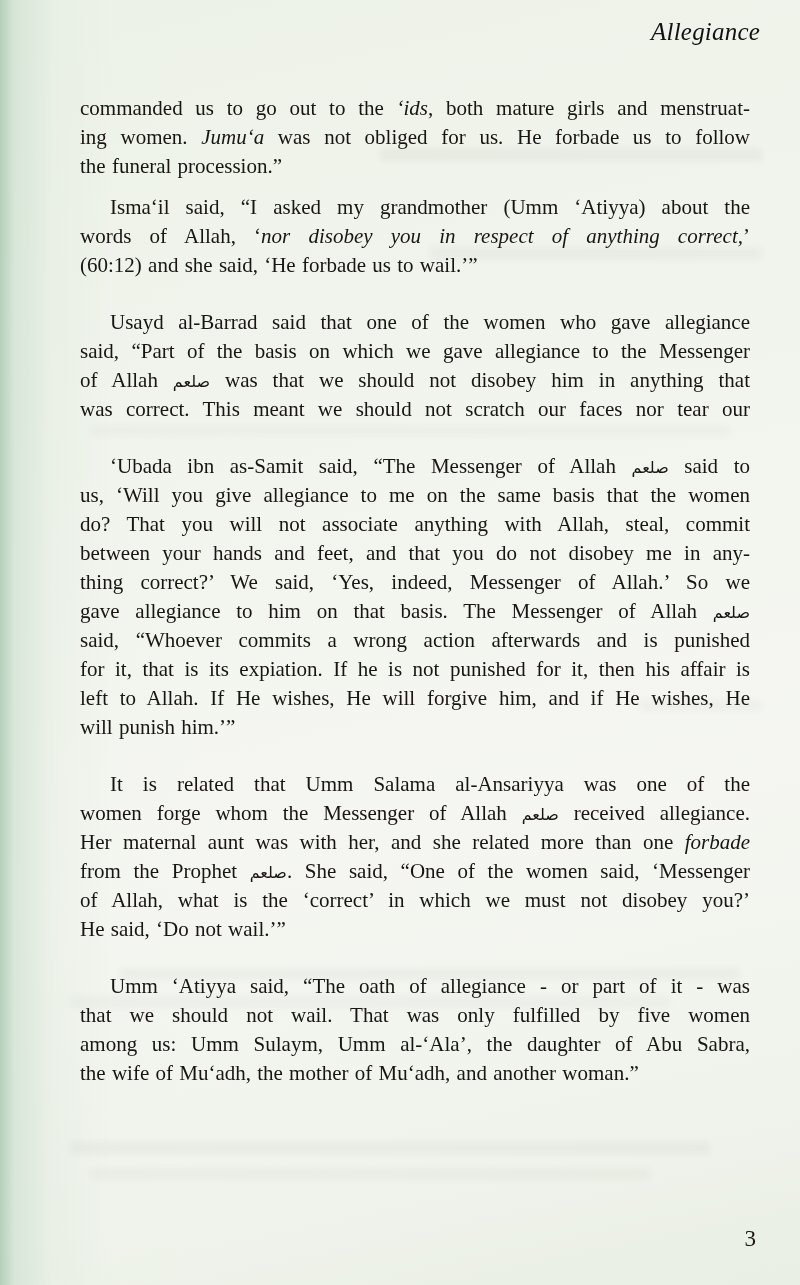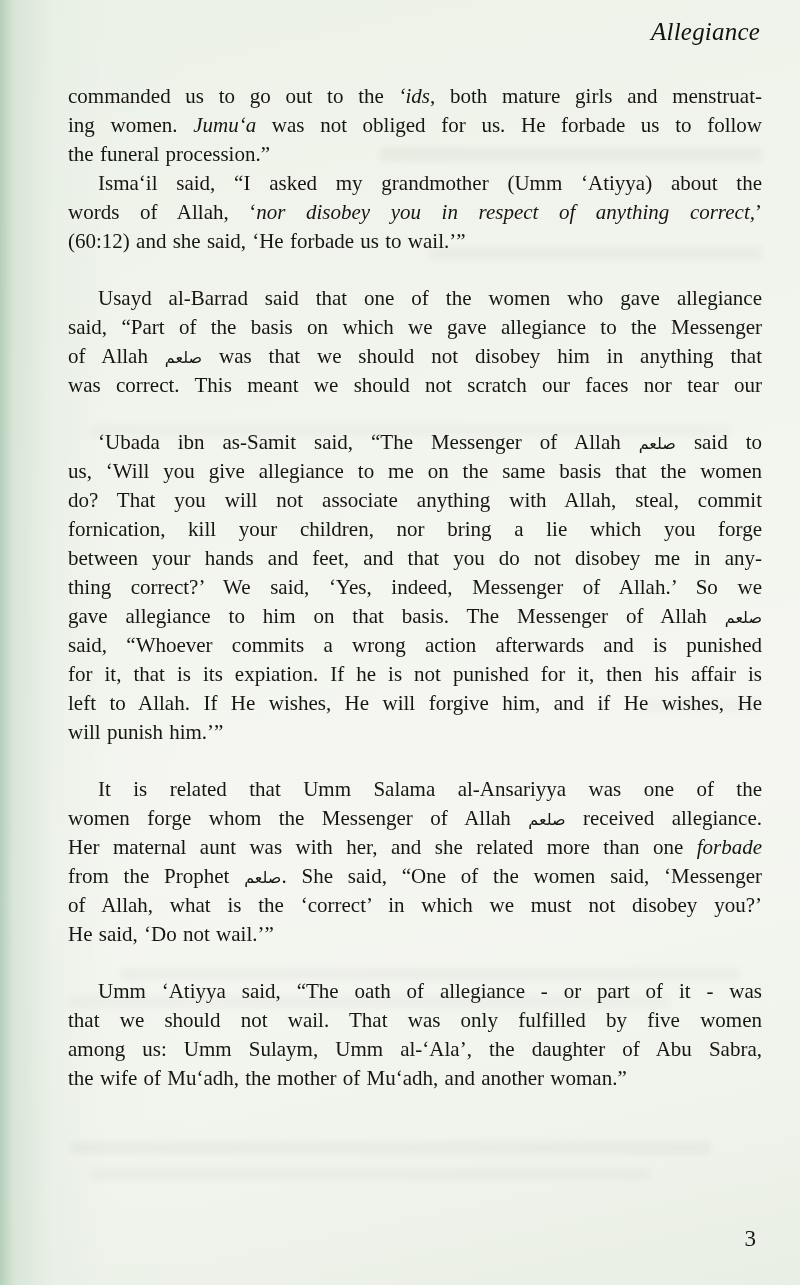--- a/index.html
+++ b/index.html
@@ -31,21 +31,21 @@
     margin-left: 17px;
   }
   .text-block {
     position: absolute;
     left: 68px;
     top: 82px;
     width: 694px;
     font-size: 21px;
     line-height: 29px;
   }
-  .para { margin: 0; }
+  .para { margin: 12px; }
   .para.space { margin-top: 28px; }
   .line {
     text-align: justify;
     text-align-last: justify;
     white-space: normal;
     word-spacing: 1px;
   }
   .line.last {
     text-align-last: left;
   }
@@ -92,21 +92,20 @@
       <div class="para space">
         <div class="line indent"><span>Usayd al-Barrad said that one of the women who gave allegiance</span></div>
         <div class="line"><span>said, “Part of the basis on which we gave allegiance to the Messenger</span></div>
         <div class="line"><span>of Allah </span><span class="ar">صلعم</span><span> was that we should not disobey him in anything that</span></div>
         <div class="line"><span>was correct. This meant we should not scratch our faces nor tear our</span></div>
       </div>
       <div class="para space">
         <div class="line indent"><span>‘Ubada ibn as-Samit said, “The Messenger of Allah </span><span class="ar">صلعم</span><span> said to</span></div>
         <div class="line"><span>us, ‘Will you give allegiance to me on the same basis that the women</span></div>
         <div class="line"><span>do? That you will not associate anything with Allah, steal, commit</span></div>
-        <div class="line"><span>fornication, kill your children, nor bring a lie which you forge</span></div>
         <div class="line"><span>between your hands and feet, and that you do not disobey me in any-</span></div>
         <div class="line"><span>thing correct?’ We said, ‘Yes, indeed, Messenger of Allah.’ So we</span></div>
         <div class="line"><span>gave allegiance to him on that basis. The Messenger of Allah </span><span class="ar">صلعم</span></div>
         <div class="line"><span>said, “Whoever commits a wrong action afterwards and is punished</span></div>
         <div class="line"><span>for it, that is its expiation. If he is not punished for it, then his affair is</span></div>
         <div class="line"><span>left to Allah. If He wishes, He will forgive him, and if He wishes, He</span></div>
         <div class="line last"><span>will punish him.’”</span></div>
       </div>
       <div class="para space">
         <div class="line indent"><span>It is related that Umm Salama al-Ansariyya was one of the</span></div>

